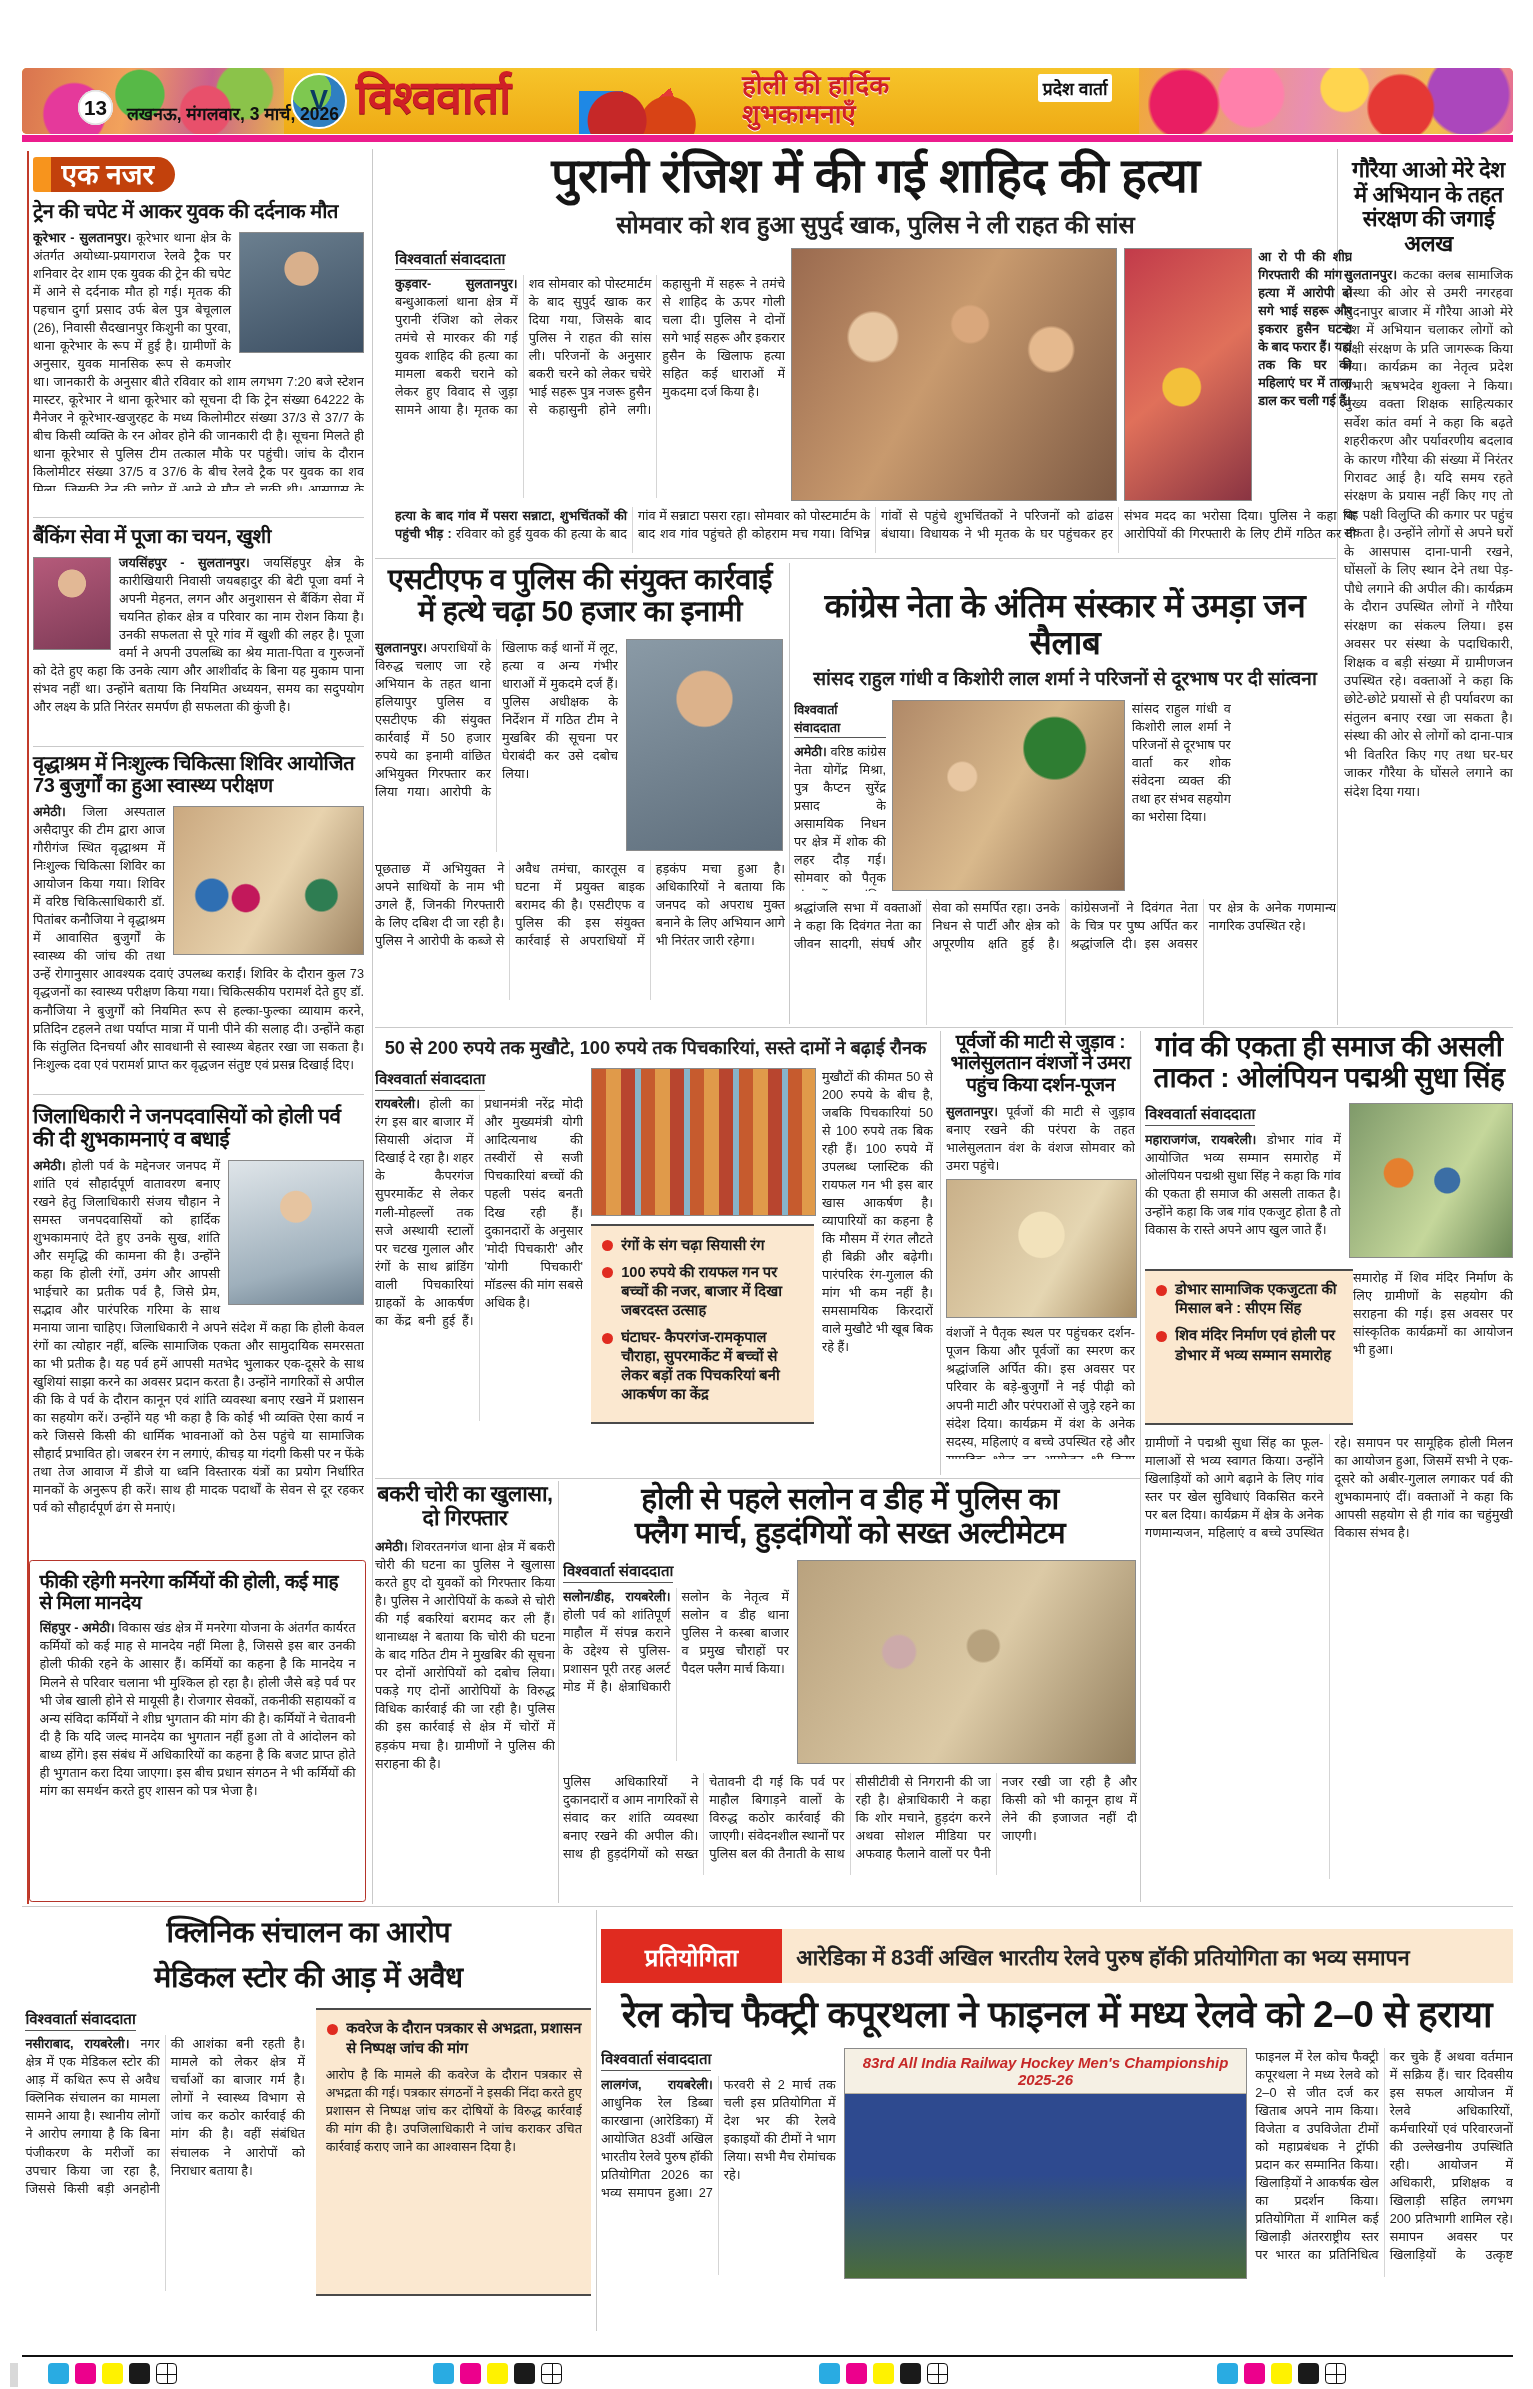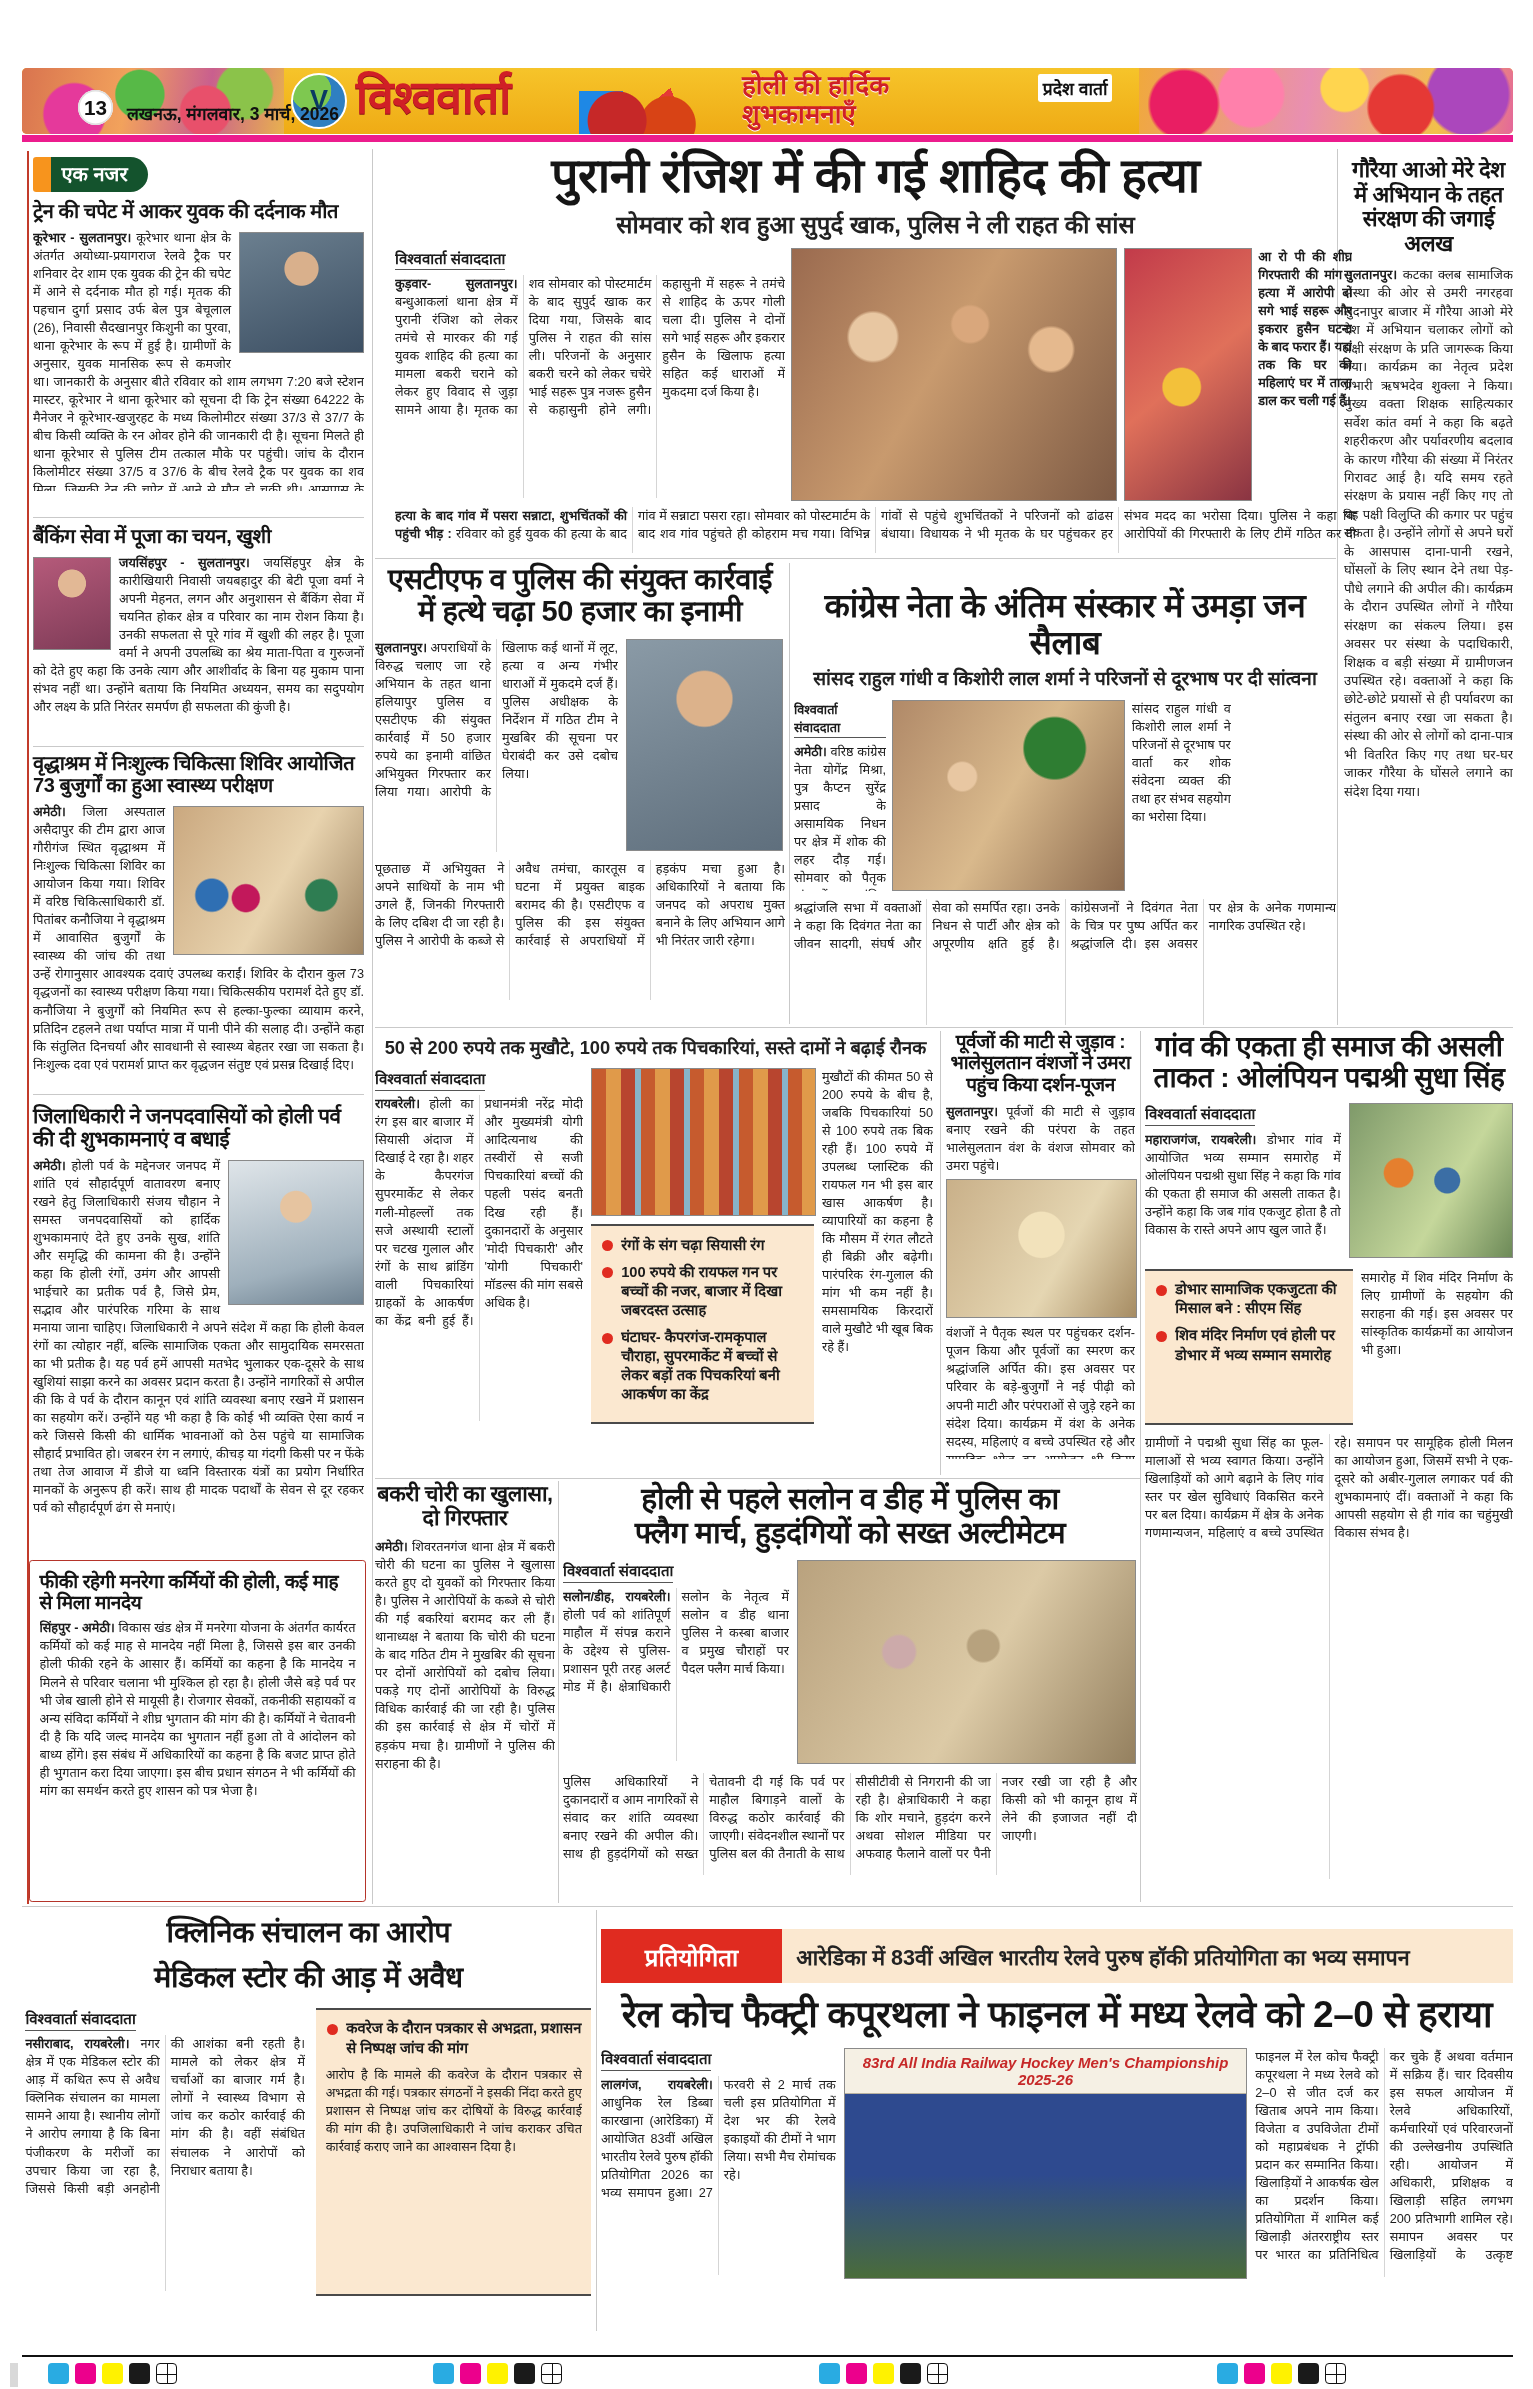--- a/index.html
+++ b/index.html
@@ -89,21 +89,21 @@
      linear-gradient(120deg,#7f9a6a,#c5d79b 60%,#6d8a58);}
   .ph-police{background:radial-gradient(circle at 30% 45%,#caa 0 6%,transparent 7%),
      radial-gradient(circle at 55% 42%,#b7a27e 0 7%,transparent 8%),
      linear-gradient(120deg,#b9a27e,#dccaa6 55%,#94805f);}
   .ph-hockey{background:linear-gradient(180deg,#2e4a8f 55%,#4a6c3a 100%);display:flex;flex-direction:column;}
   .hk-banner{background:#f5f0e4;color:#c62828;font-weight:bold;font-size:15px;text-align:center;
      padding:4.8px 3.2px;border-bottom:1.6px solid #b9b2a0;font-style:italic;}
   
   .eknajar-wrap{display:flex;align-items:stretch;}
   .eknajar-orange{width:17.5px;background:#f7941d;border-radius:3.2px 0 0 3.2px;}
-  .eknajar-red{background:#14532d;color:#fff;font-weight:bold;font-size:20px;line-height:35px;
+  .eknajar-red{background:#c2410c;color:#fff;font-weight:bold;font-size:28px;line-height:35px;
      padding:0 20.7px 0 11px;border-radius:0 17.5px 17.5px 0;}
   .tag-red{background:#e02b20;color:#fff;font-weight:bold;font-size:24px;display:flex;
      align-items:center;justify-content:center;}
   .strip-cream{background:#fbe8d0;color:#222;font-weight:bold;font-size:21.5px;display:flex;
      align-items:center;padding-left:14.3px;}
   .cream-box{background:#fbe8d0;border-top:2.4px solid #4a4a4a;border-bottom:2.4px solid #4a4a4a;
      padding:9.5px 9.5px;}
   .cream-box ul{list-style:none;margin:0;padding:0;}
   .cream-box li{position:relative;padding-left:20.7px;margin-bottom:8px;
      font-weight:bold;font-size:14.7px;line-height:1.3;}
@@ -314,21 +314,21 @@
     <div style="display:flex;gap:8px;margin-top:9.5px;height:156px;">
       <div style="width:197px;overflow:hidden;">
         <span class="byline">विश्ववार्ता संवाददाता</span>
         <div class="body" style="height:126px;">
           <b class="dl">महाराजगंज, रायबरेली।</b>
           <span>डोभार गांव में आयोजित भव्य सम्मान समारोह में ओलंपियन पद्मश्री सुधा सिंह ने कहा कि गांव की एकता ही समाज की असली ताकत है। उन्होंने कहा कि जब गांव एकजुट होता है तो विकास के रास्ते अपने आप खुल जाते हैं।</span>
         </div>
       </div>
       <div class="photo ph-sudha" style="width:163px;height:153px;"></div>
     </div>
-    <div style="display:flex;gap:8px;margin-top:9.5px;height:156px;justify-content:space-between;">
+    <div style="display:flex;margin-top:9.5px;height:156px;justify-content:space-between;">
       <div class="cream-box" style="width:189px;">
         <ul>
           <li>डोभार सामाजिक एकजुटता की मिसाल बने : सीएम सिंह</li>
           <li>शिव मंदिर निर्माण एवं होली पर डोभार में भव्य सम्मान समारोह</li>
         </ul>
       </div>
       <div class="body" style="flex:1;height:156px;">समारोह में शिव मंदिर निर्माण के लिए ग्रामीणों के सहयोग की सराहना की गई। इस अवसर पर सांस्कृतिक कार्यक्रमों का आयोजन भी हुआ।</div>
     </div>
     <div class="body cols2" style="margin-top:9.5px;height:445px;">
       <span>ग्रामीणों ने पद्मश्री सुधा सिंह का फूल-मालाओं से भव्य स्वागत किया। उन्होंने खिलाड़ियों को आगे बढ़ाने के लिए गांव स्तर पर खेल सुविधाएं विकसित करने पर बल दिया। कार्यक्रम में क्षेत्र के अनेक गणमान्यजन, महिलाएं व बच्चे उपस्थित रहे। समापन पर सामूहिक होली मिलन का आयोजन हुआ, जिसमें सभी ने एक-दूसरे को अबीर-गुलाल लगाकर पर्व की शुभकामनाएं दीं। वक्ताओं ने कहा कि आपसी सहयोग से ही गांव का चहुंमुखी विकास संभव है।</span>

